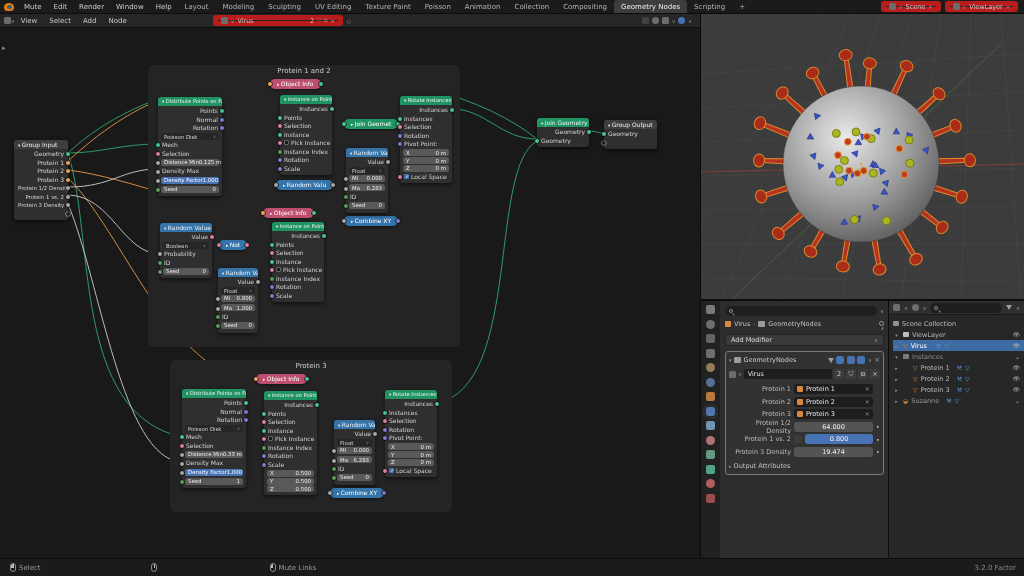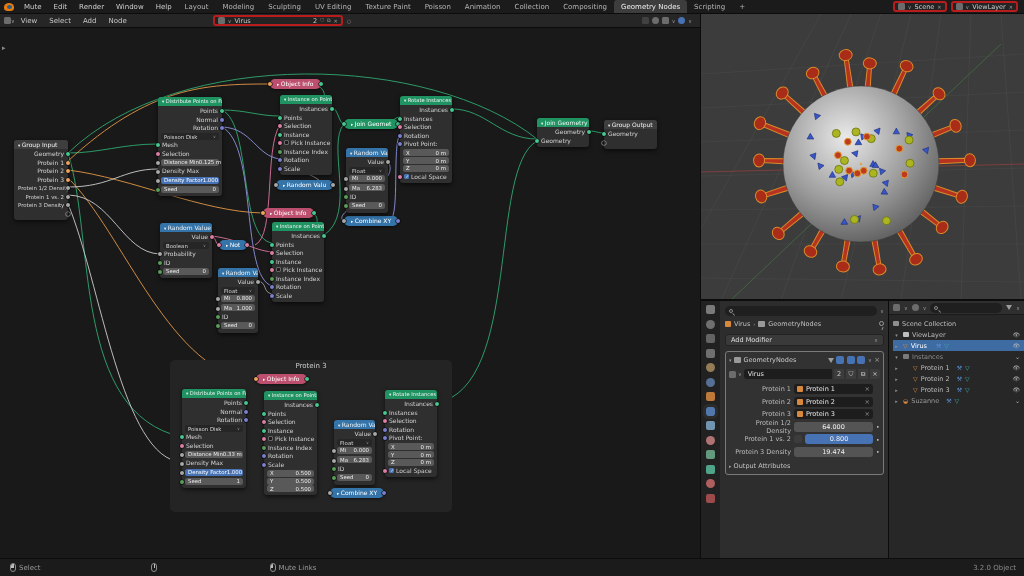--- a/index.html
+++ b/index.html
@@ -8,21 +8,21 @@
   .region { position:absolute; overflow:hidden; }
 
   
   #topbar { left:0; top:0; width:1024px; height:14px; background:#1b1b1b; border-bottom:1px solid #0c0c0c;
     display:flex; align-items:center; font-size:7px; color:#cfcfcf; }
   .menu-item { padding:0 6px; cursor:default; }
   .ws-tabs { display:flex; }
   .ws-tab { padding:0 7px; height:14px; line-height:14px; color:#b4b4b4; border-radius:3px 3px 0 0; }
   .ws-tab.active { background:#3d3d3d; color:#efefef; }
   .topbar-right { margin-left:auto; display:flex; align-items:center; gap:4px; padding-right:6px; }
-  .id-field { display:flex; align-items:center; background:#232323; border:2px solid #b91c1c; border-radius:3px;
+  .id-field { display:flex; align-items:center; background:#232323; border:5px solid #b91c1c; border-radius:3px;
     height:11px; padding:0 3px; gap:3px; font-size:6.5px; }
   .blender-logo { width:10px; height:8px; margin:0 4px; border-radius:50% 50% 40% 40%; background:#e87d0d; position:relative; }
   .blender-logo::after{ content:""; position:absolute; left:2.5px; top:2px; width:5px; height:4px; border-radius:50%; background:#2b5d8a; }
   .mini-ic { width:7px; height:7px; display:inline-block; background:#6c6c6c; border-radius:1.5px; }
   .chev { font-size:5px; color:#9a9a9a; }
 
   
   #node-editor { left:0; top:14px; width:700px; height:544px; background:#191919; }
   #ne-header { position:absolute; left:0; top:0; width:700px; height:14px; background:#262626; border-bottom:1px solid #0c0c0c;
     display:flex; align-items:center; font-size:7px; }
@@ -224,20 +224,23 @@
       <path class="lv" d="M222,99 C258,118 240,248 272,258"></path>
       <path class="lv" d="M388,134 C404,156 328,184 344,193"></path>
       <path class="lv" d="M390,193 C400,186 392,118 400,106"></path>
       <path class="lf" d="M316,157 C334,157 302,140 280,139"></path>
       <path class="lf" d="M258,253 C268,255 262,264 272,266"></path>
       <path class="lv" d="M246,392 C262,400 252,424 264,428"></path>
       <path class="lf" d="M375,405 C398,432 350,462 330,465"></path>
       <path class="lv" d="M376,465 C394,462 380,422 385,400"></path>
     </svg>
 
+    <div class="frame" style="left:148px;top:37px;width:312px;height:282px;">
+      <div class="ft">Protein 1 and  2</div>
+    </div>
     <div class="frame" style="left:170px;top:332px;width:282px;height:152px;">
       <div class="ft">Protein 3</div>
     </div>
 
     <div class="node" style="left:14px;top:112px;width:54px;">
       <div class="nh hd">Group Input</div>
       <div class="nbody">
         <div class="r o"><span>Geometry</span><i class="s sr c-geo"></i></div>
         <div class="r o"><span>Protein 1</span><i class="s sr c-obj"></i></div>
         <div class="r o"><span>Protein 2</span><i class="s sr c-obj"></i></div>
@@ -907,14 +910,14 @@
     </div>
   </div>
 </div>
 
 <div class="region" id="statusbar">
   <span class="mouse l" style="margin-left:10px"></span>
   <span>Select</span>
   <span class="mouse m" style="margin-left:110px"></span>
   <span class="mouse l" style="margin-left:110px"></span>
   <span>Mute Links</span>
-  <span class="version">3.2.0 Object</span>
+  <span class="version">3.2.0 Factor</span>
 </div>
 
 </body></html>

